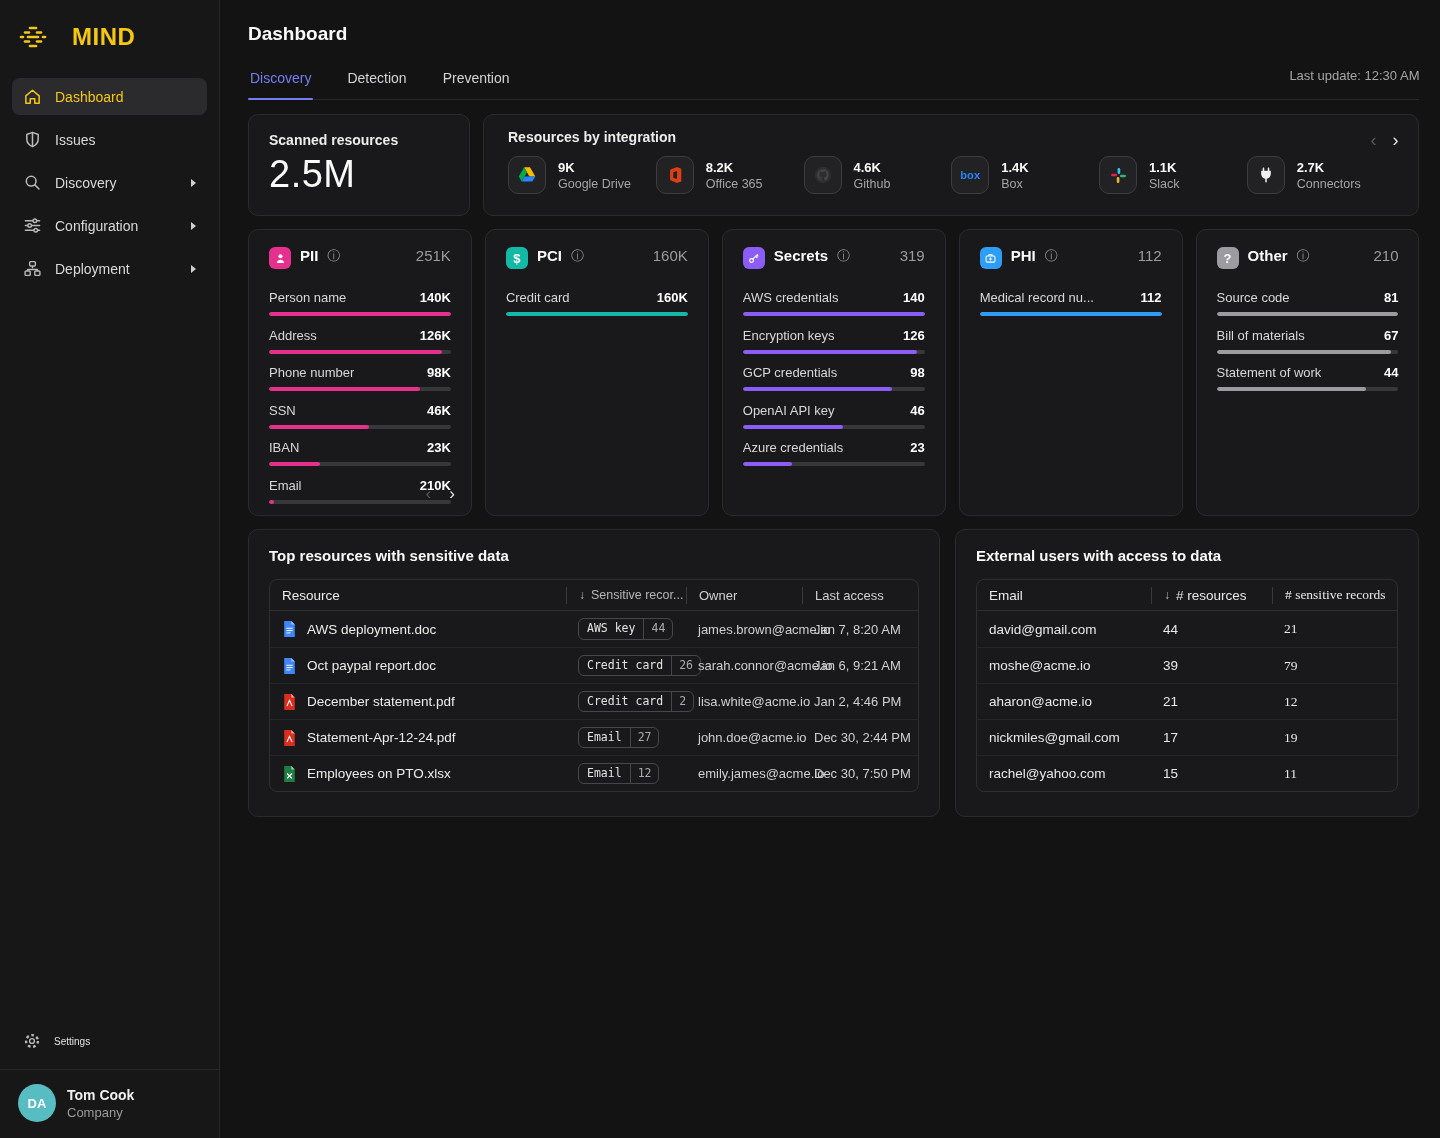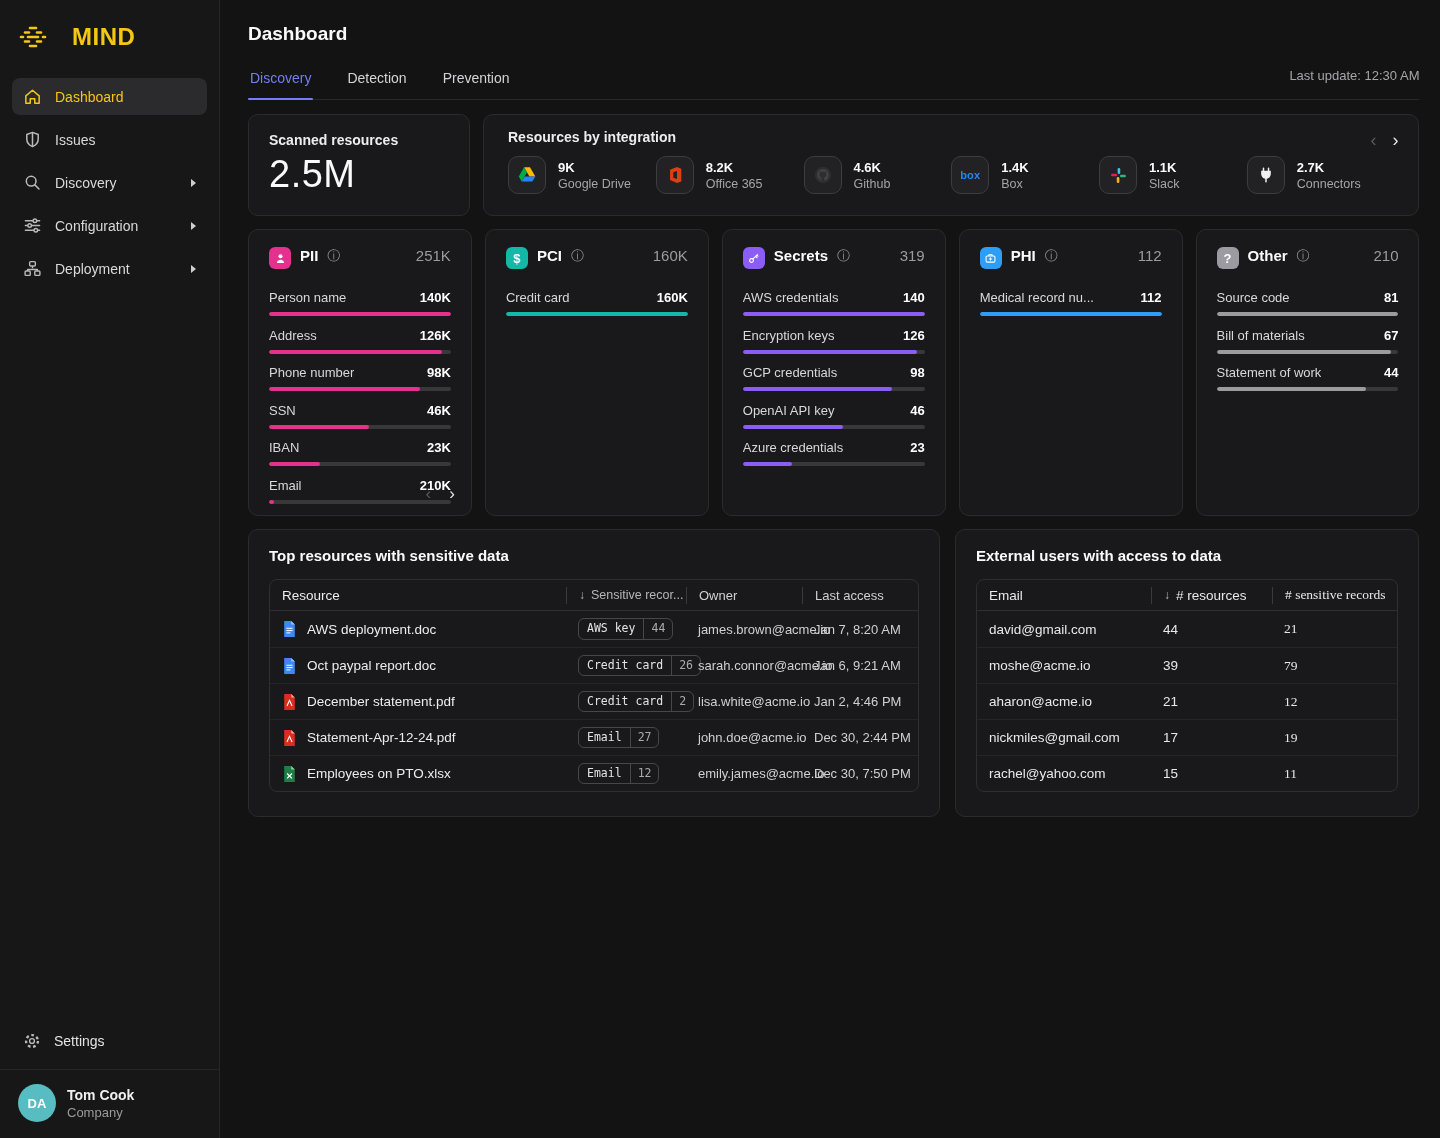--- a/index.html
+++ b/index.html
@@ -10,21 +10,21 @@
   .sidebar { width:220px; min-width:220px; background:#171718; border-right:1px solid #262628; display:flex; flex-direction:column; padding:18px 12px 0 12px; }
   .logo { display:flex; align-items:center; gap:24px; padding:4px 6px 0 6px; }
   .logo-text { font-size:24px; font-weight:700; color:#F4C712; letter-spacing:.5px; }
   .nav { margin-top:26px; display:flex; flex-direction:column; gap:6px; }
   .nav-item { display:flex; align-items:center; gap:13px; padding:9px 11px; border-radius:8px; font-size:14px; color:#d9d9d9; cursor:pointer; }
   .nav-item svg { flex:0 0 auto; }
   .nav-item.active { background:#2b2b2d; color:#F4C712; }
   .nav-item.active svg * { stroke:#F4C712; }
   .tri { width:0; height:0; border-left:5px solid #cfcfcf; border-top:4px solid transparent; border-bottom:4px solid transparent; margin-left:auto; }
   .side-bottom { margin-top:auto; }
-  .settings-row { display:flex; align-items:center; gap:13px; padding:9px 11px; font-size:14px; color:#e3e3e3; border-radius:8px; cursor:pointer; margin-bottom:10px; }
+  .settings-row { display:flex; align-items:center; gap:13px; padding:9px 11px; font-size:10px; color:#e3e3e3; border-radius:8px; cursor:pointer; margin-bottom:10px; }
   .side-divider { height:1px; background:#262628; margin:0 -12px; }
   .user-card { display:flex; align-items:center; gap:11px; padding:14px 6px 16px 6px; cursor:pointer; }
   .avatar { width:38px; height:38px; border-radius:50%; background:#58BDC2; color:#fff; display:grid; place-items:center; font-size:13px; font-weight:600; }
   .user-name { font-size:14px; font-weight:600; color:#f0f0f0; }
   .user-org { font-size:13px; color:#9a9a9c; margin-top:2px; }
 
   
   .main { flex:1; padding:0 28px; position:relative; }
   .page-title { font-size:19px; font-weight:700; margin-top:23px; color:#fafafa; }
   .tabbar { display:flex; gap:32px; margin-top:25px; border-bottom:1px solid #29292b; position:relative; }

